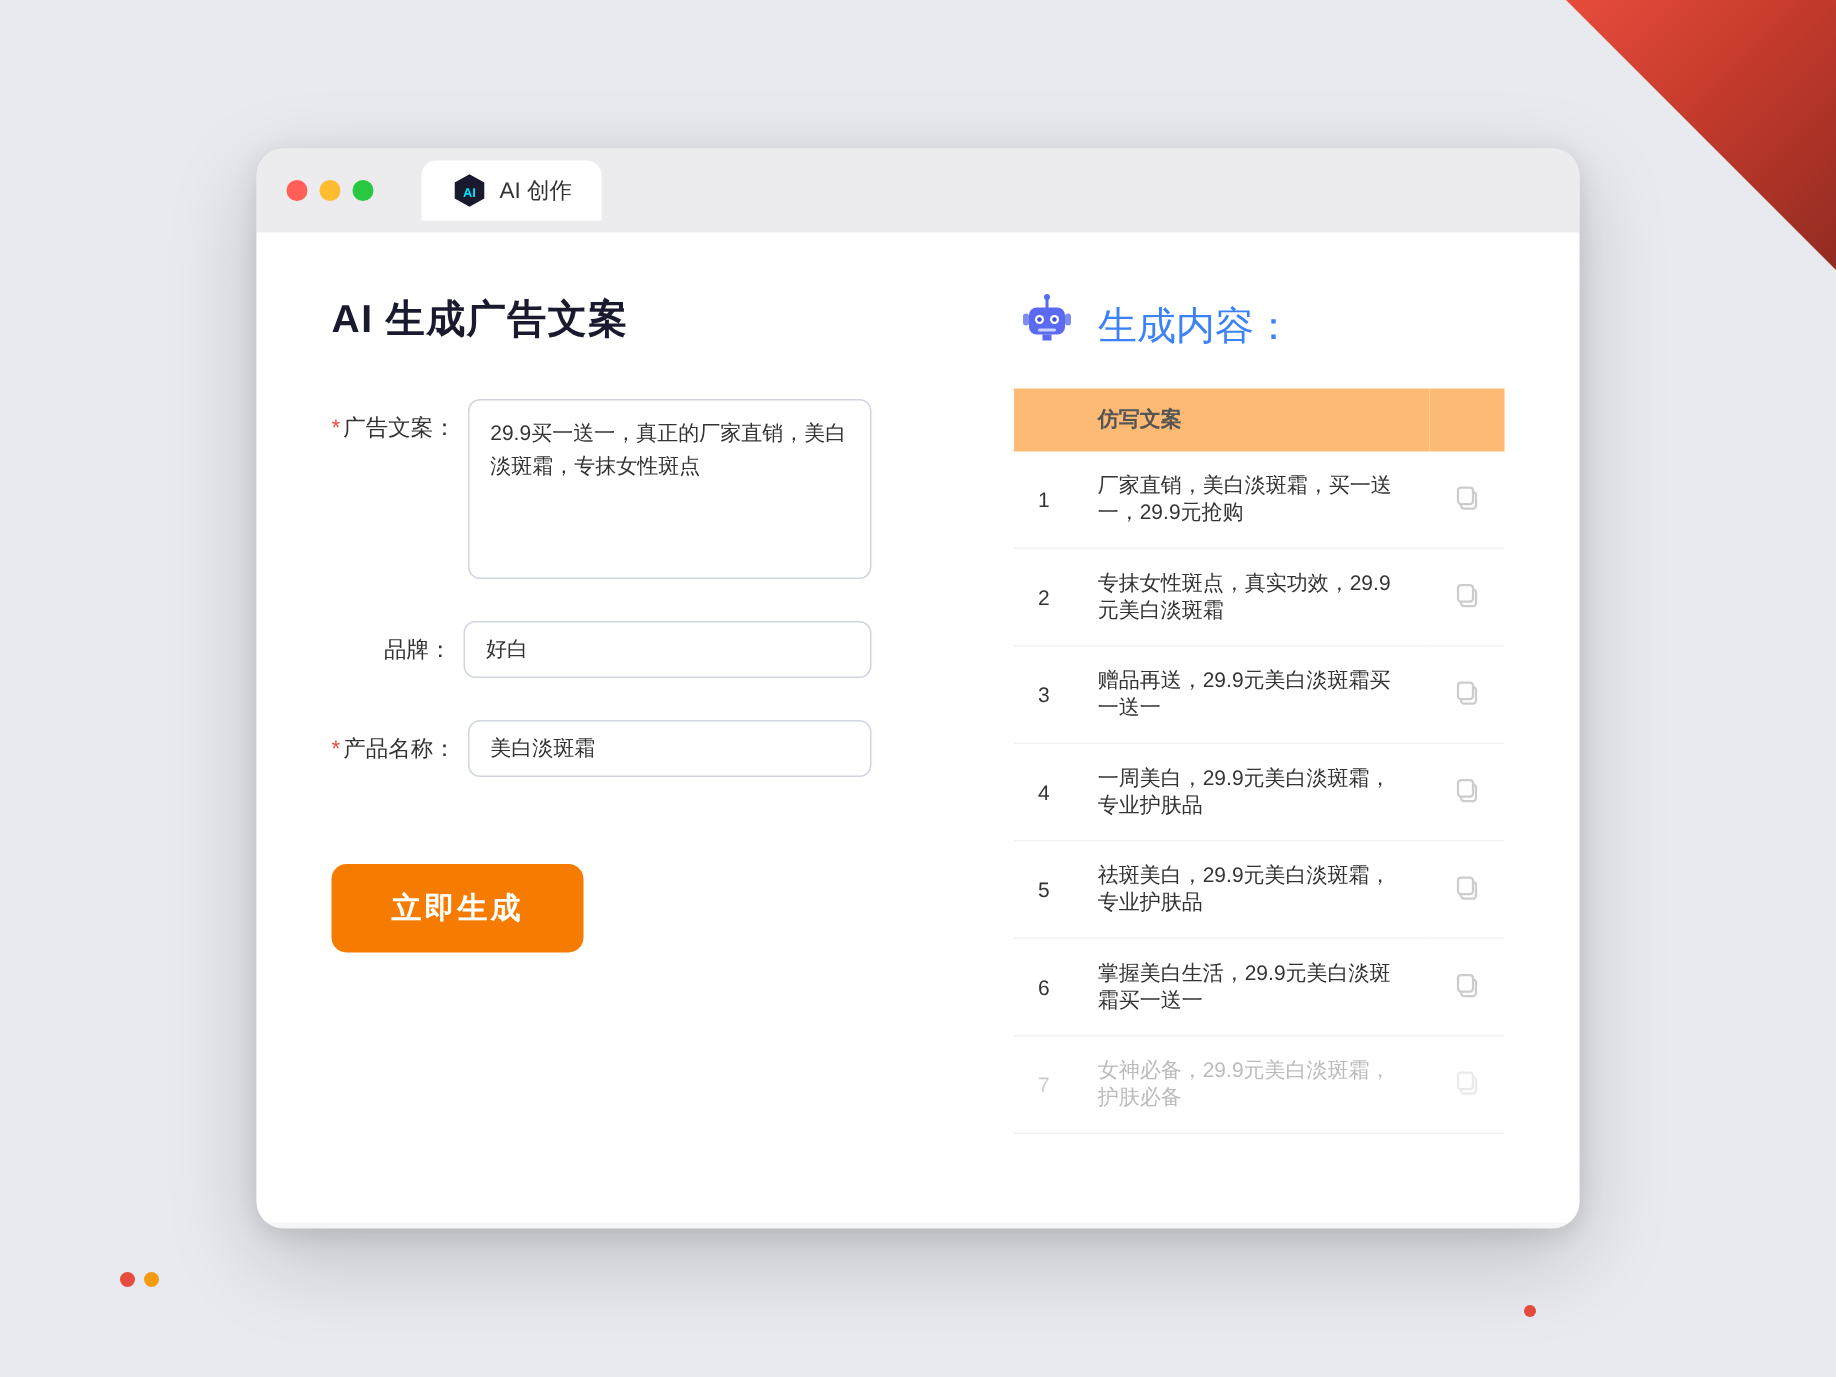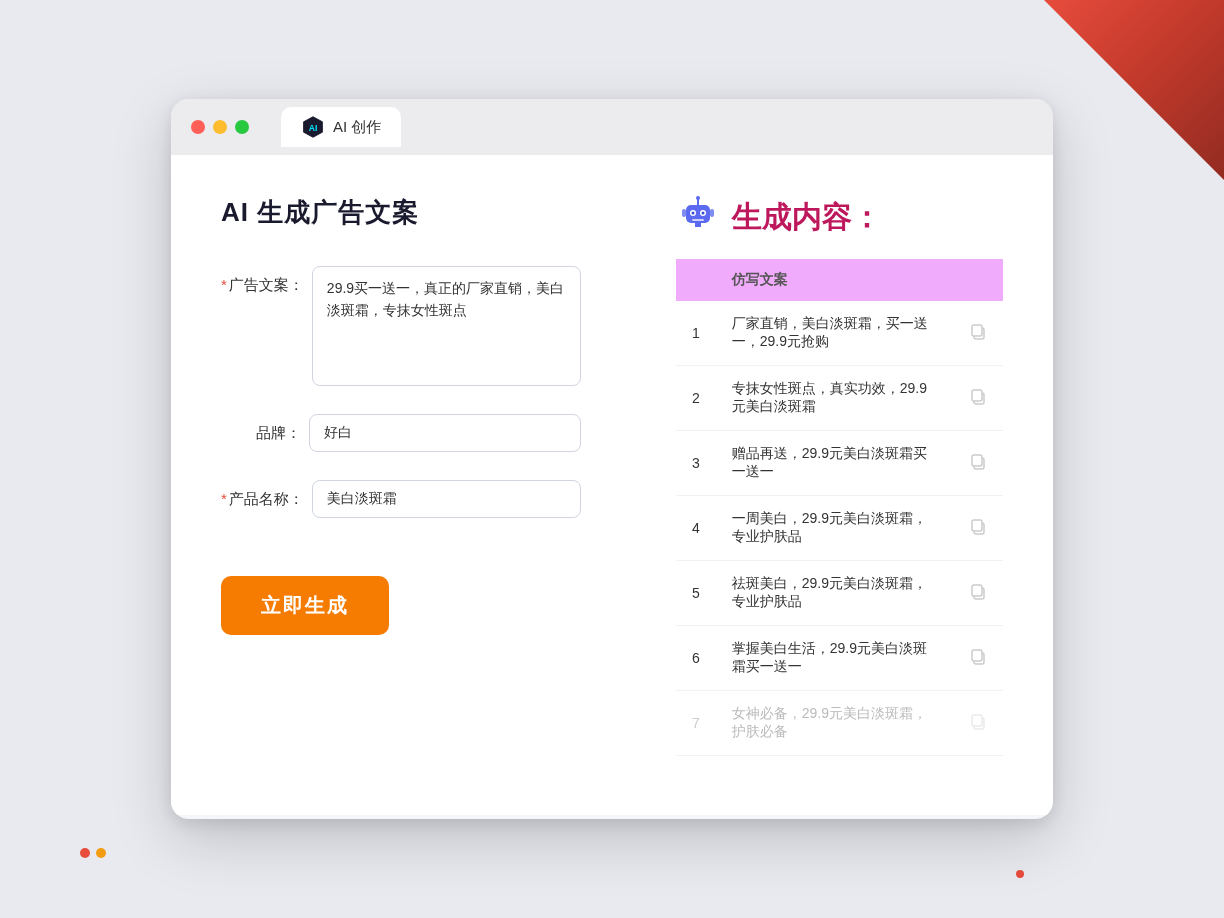--- a/index.html
+++ b/index.html
@@ -174,38 +174,38 @@
     .right-panel {
       flex: 1;
     }
     .result-header {
       display: flex;
       align-items: center;
       gap: 12px;
       margin-bottom: 20px;
     }
     .result-title {
-      font-size: 30px;
-      font-weight: 700;
-      color: #be185d;
+      font-size: 26px;
+      font-weight: 400;
+      color: #3b82f6;
     }
 
     
     .robot-icon {
       width: 44px;
       height: 44px;
     }
 
     
     .results-table {
       width: 100%;
       border-collapse: collapse;
     }
     .results-table thead tr {
-      background: #f0abfc;
+      background: #fdba74;
     }
     .results-table th {
       padding: 12px 16px;
       text-align: left;
       font-size: 14px;
       font-weight: 600;
       color: #555;
     }
     .results-table td {
       padding: 14px 16px;

